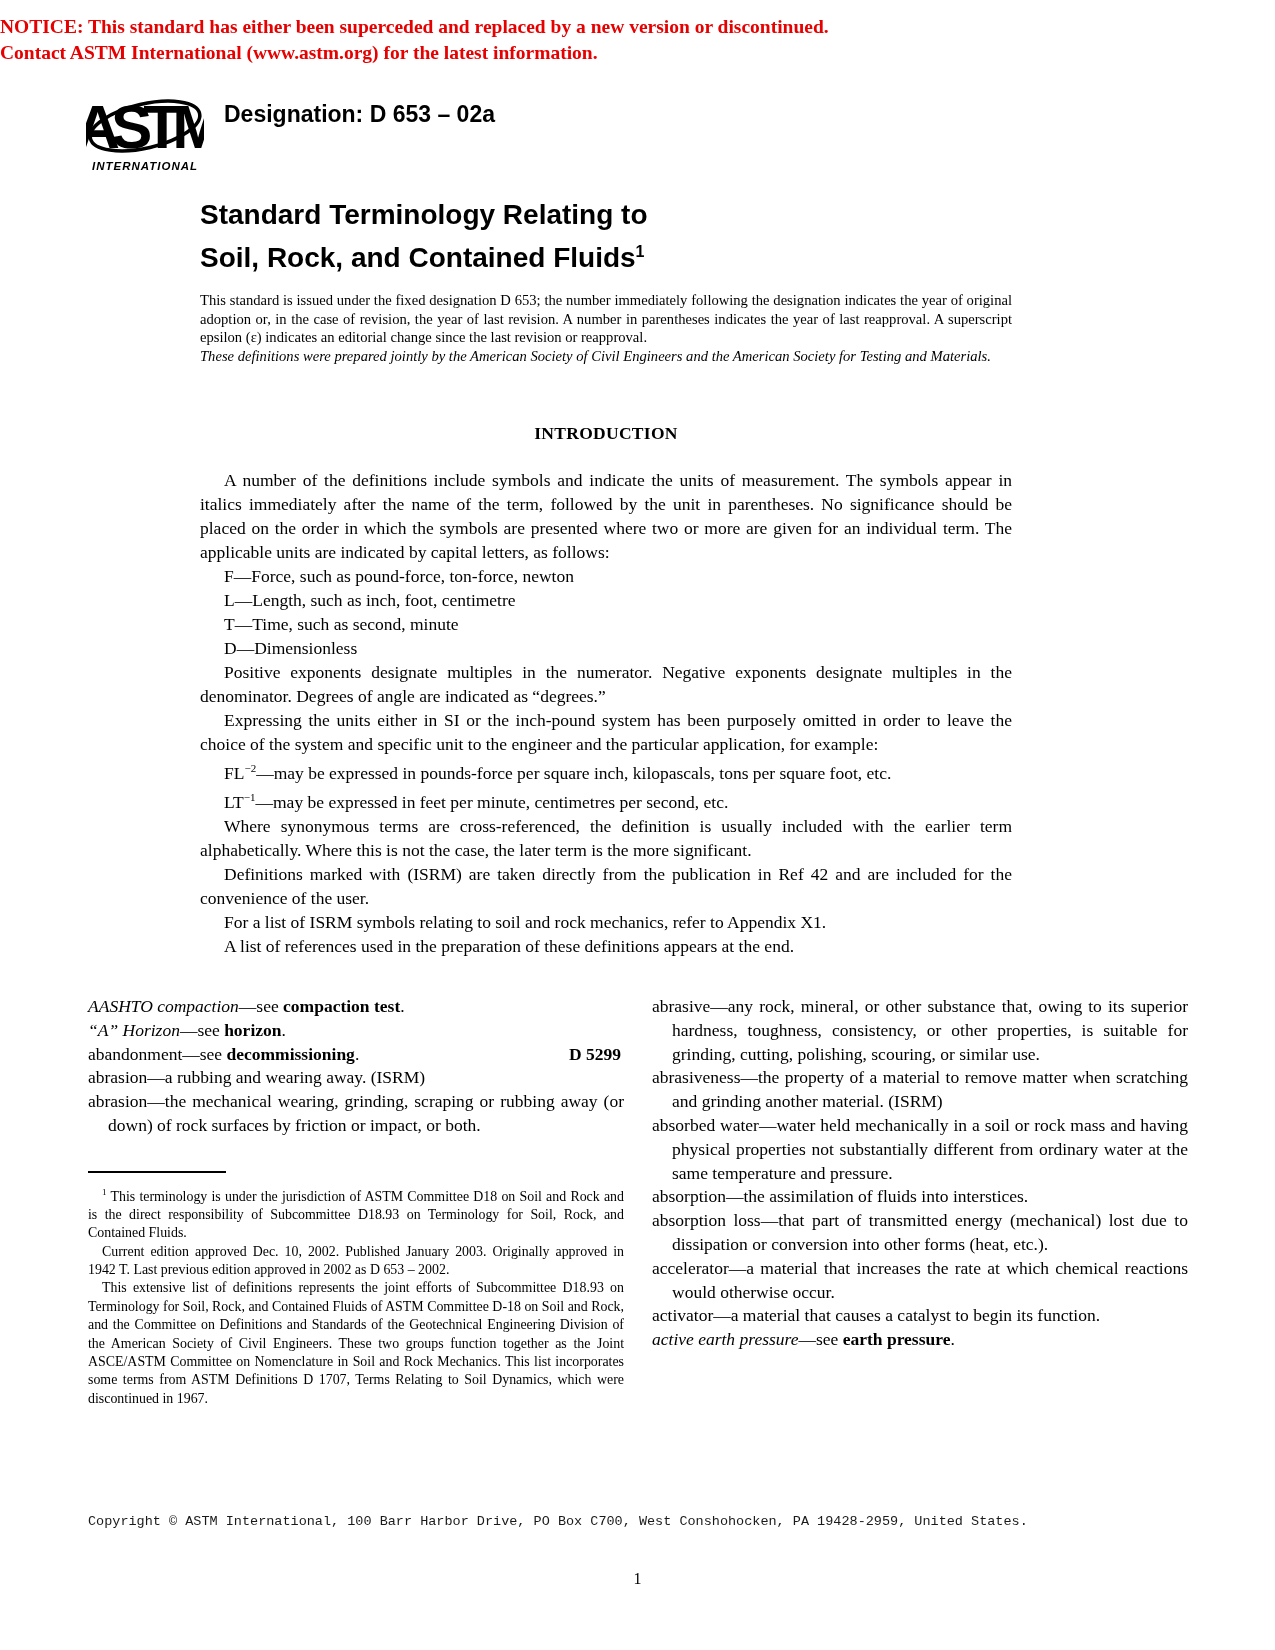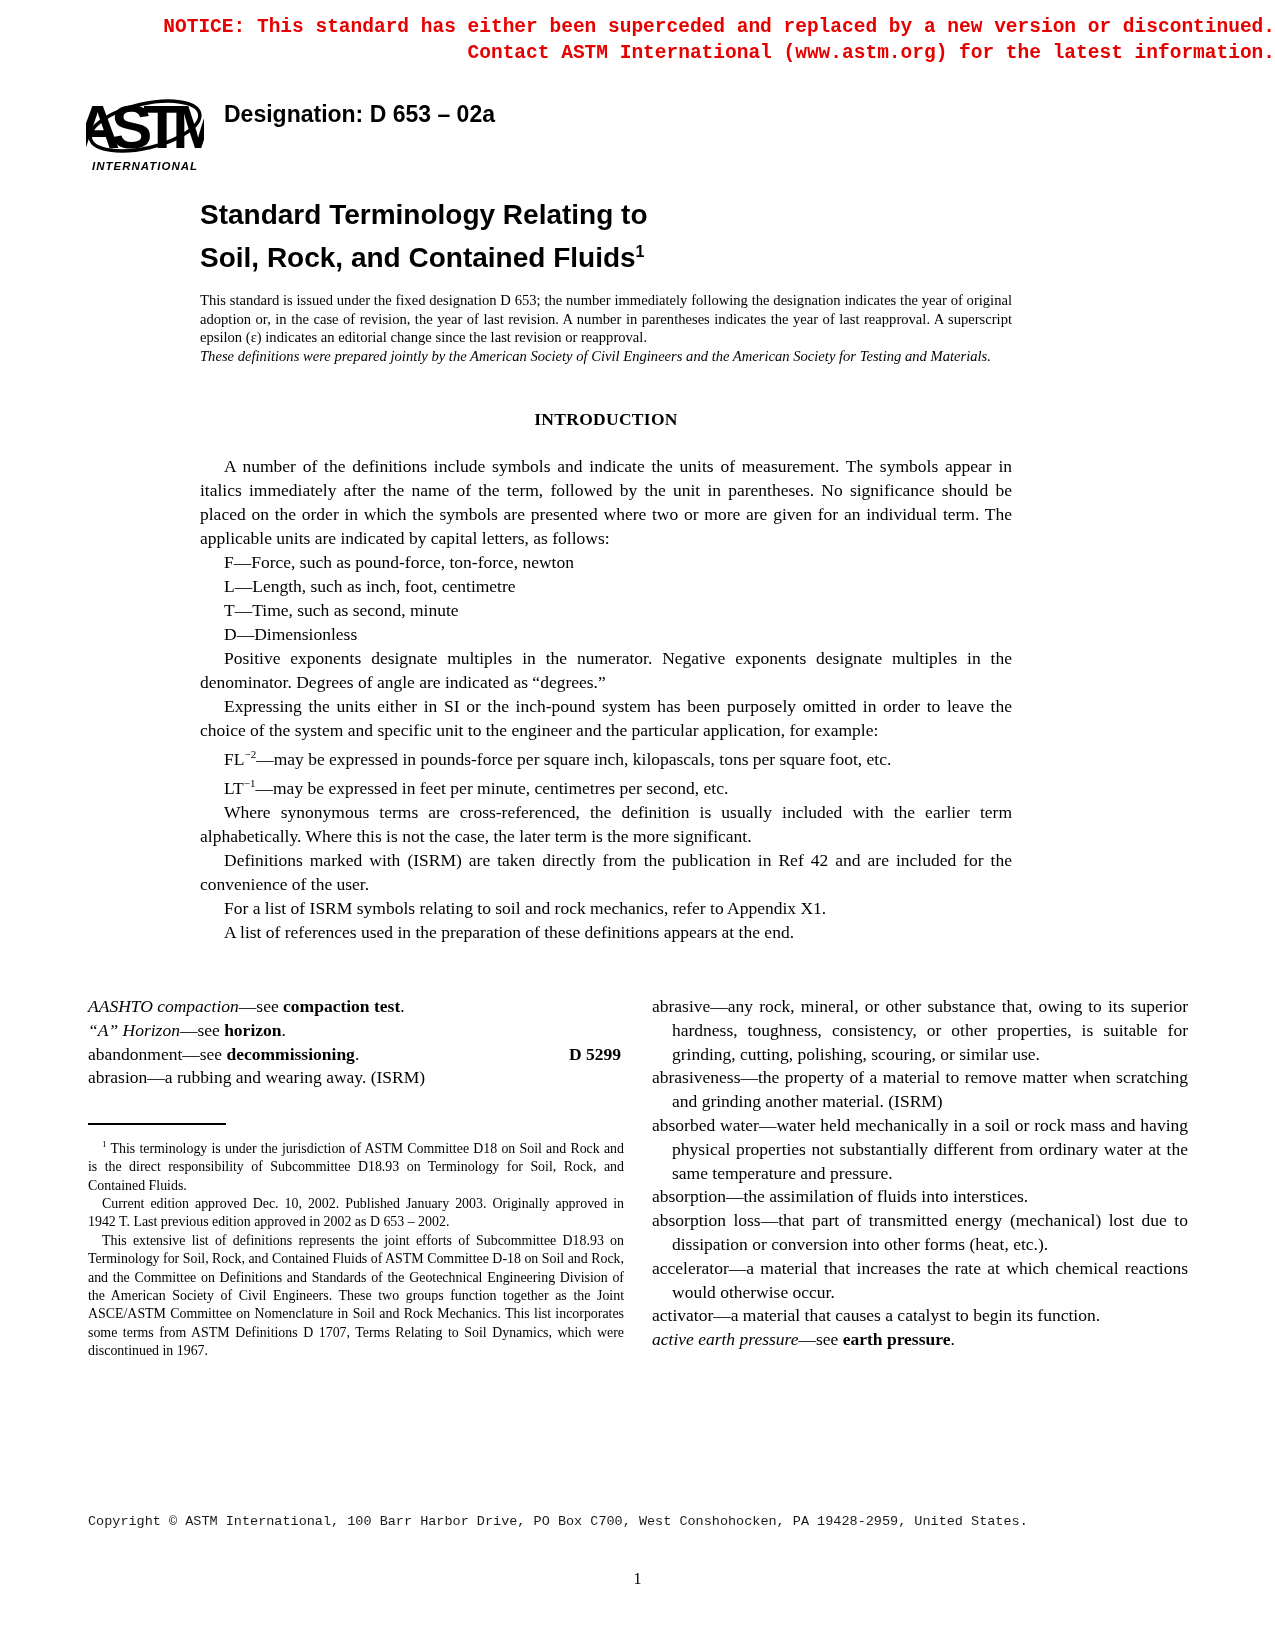--- a/index.html
+++ b/index.html
@@ -8,23 +8,23 @@
     position: relative;
     width: 1275px; height: 1650px;
     background: #ffffff;
     font-family: "Liberation Serif", serif;
     color: #000;
     overflow: hidden;
   }
   
   .notice {
     position: absolute; top: 14px; left: 0; width: 100%;
-    text-align: right; color: #e60000; font-weight: bold;
+    text-align: left; color: #e60000; font-weight: bold;
     font-size: 19.5px; line-height: 26px;
-    font-family: Liberation Mono, monospace;
+    font-family: Liberation Serif, serif;
   }
   
   .logo { position: absolute; left: 86px; top: 82px; width: 118px; height: 96px; }
   .logo svg { display:block; }
   .logo-sub {
     font-family: "Liberation Sans", sans-serif;
     font-weight: bold; font-style: italic;
     font-size: 11.5px; letter-spacing: 1px; text-align:center; margin-top: -4px;
   }
   .designation {
@@ -43,21 +43,21 @@
   .issuance {
     position: absolute; left: 200px; top: 291px; width: 812px;
     font-size: 14.6px; line-height: 18.7px;
   }
   .issuance p { margin: 0; text-align: justify; }
   .issuance .note { font-style: italic; text-align: left; }
   
   .introduction { position: absolute; left: 200px; top: 405px; width: 812px; }
   .intro-heading {
     text-align: center; font-weight: bold; font-size: 17.5px;
-    letter-spacing: 0.3px; margin: 4px 0 24px 0;
+    letter-spacing: 0.3px; margin: 18px 0 24px 0;
   }
   .intro-body p {
     margin: 0; font-size: 17.5px; line-height: 24px;
     text-align: justify; text-indent: 24px;
   }
   .intro-body p.item { text-indent: 0; padding-left: 24px; text-align: left; }
   .intro-body sup { font-size: 11px; }
   
   .columns {
     position: absolute; left: 88px; top: 995px; width: 1102px;
@@ -141,20 +141,21 @@
       </div>
   </div>
 
   <div class="columns">
     <div class="col">
       <div>
           <div class="def-entry"><span class="term-italic">AASHTO compaction</span><span>—see </span><span class="seg-b">compaction test</span><span>.</span></div>
           <div class="def-entry"><span class="term-italic">“A” Horizon</span><span>—see </span><span class="seg-b">horizon</span><span>.</span></div>
           <div class="def-entry"><span class="def-ref">D 5299</span><span class="term-bold">abandonment</span><span>—see </span><span class="seg-b">decommissioning</span><span>.</span></div>
           <div class="def-entry"><span class="term-bold">abrasion</span><span>—a rubbing and wearing away. (ISRM)</span></div>
+          <div class="def-entry"><span class="term-bold">abrasion</span><span>—the mechanical wearing, grinding, scraping or rubbing away (or down) of rock surfaces by friction or impact, or both.</span></div>
         </div>
       <div class="footnote-rule"></div>
       <div class="footnote">
           <p><sup>1</sup> This terminology is under the jurisdiction of ASTM Committee D18 on Soil and Rock and is the direct responsibility of Subcommittee D18.93 on Terminology for Soil, Rock, and Contained Fluids.</p>
           <p>Current edition approved Dec. 10, 2002. Published January 2003. Originally approved in 1942 T. Last previous edition approved in 2002 as D 653 – 2002.</p>
           <p>This extensive list of definitions represents the joint efforts of Subcommittee D18.93 on Terminology for Soil, Rock, and Contained Fluids of ASTM Committee D-18 on Soil and Rock, and the Committee on Definitions and Standards of the Geotechnical Engineering Division of the American Society of Civil Engineers. These two groups function together as the Joint ASCE/ASTM Committee on Nomenclature in Soil and Rock Mechanics. This list incorporates some terms from ASTM Definitions D 1707, Terms Relating to Soil Dynamics, which were discontinued in 1967.</p>
         </div>
     </div>
     <div class="col">
       <div>

